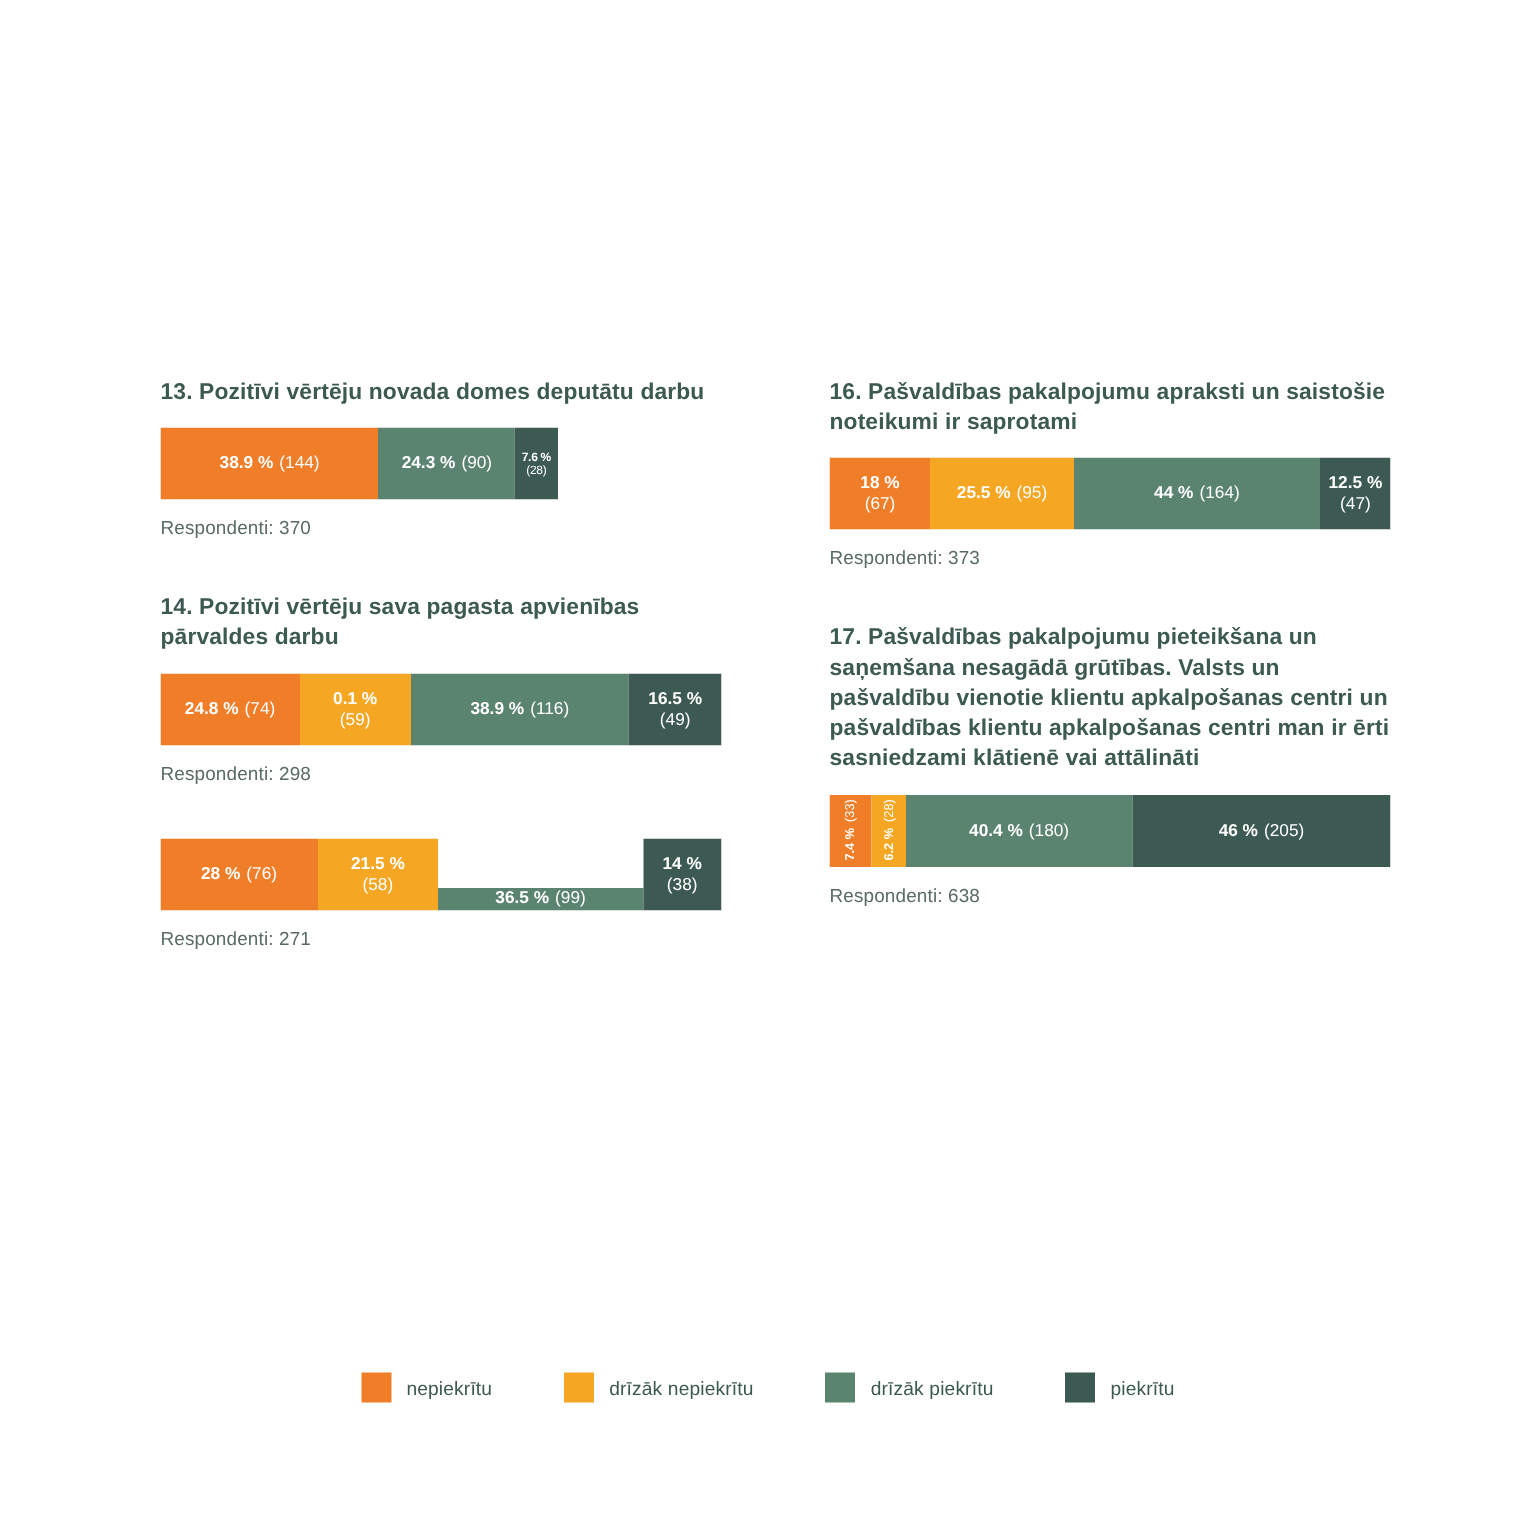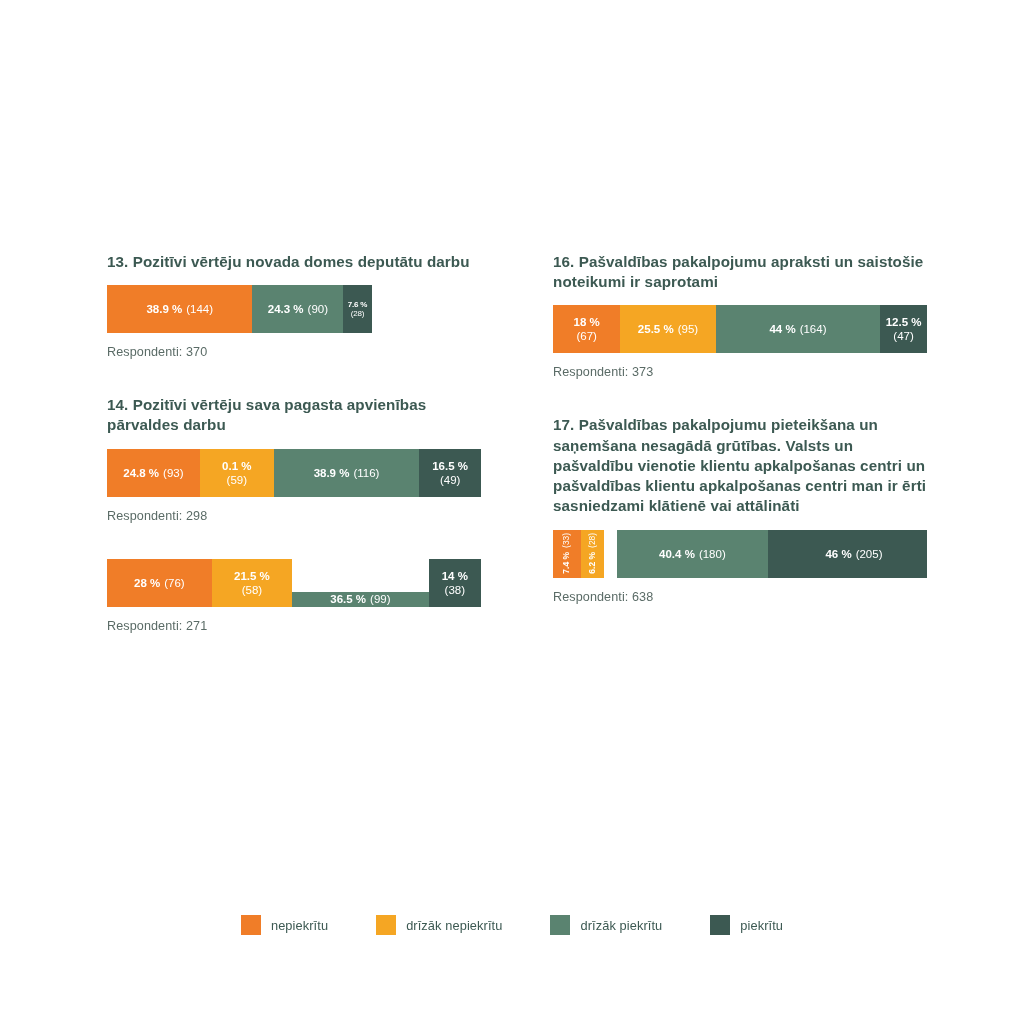--- a/index.html
+++ b/index.html
@@ -154,21 +154,21 @@
           </div>
         </div>
         <div class="respondents">Respondenti: 370</div>
       </div>
       <div class="qblock">
         <div class="q-title">14. Pozitīvi vērtēju sava pagasta apvienības pārvaldes darbu</div>
         <div class="bar">
           <div class="seg" style="flex: 0 0 24.8%; background: rgb(240, 125, 40);">
             <span class="pct">24.8 %</span>
             <span class="sp"></span>
-            <span class="cnt">(93)</span>
+            <span class="cnt">(74)</span>
           </div>
           <div class="seg stack" style="flex: 0 0 19.8%; background: rgb(245, 166, 35);">
             <span class="pct">0.1 %</span>
             <span class="cnt">(59)</span>
           </div>
           <div class="seg" style="flex: 0 0 38.9%; background: rgb(90, 131, 112);">
             <span class="pct">38.9 %</span>
             <span class="sp"></span>
             <span class="cnt">(116)</span>
           </div>
@@ -238,21 +238,21 @@
               <span class="cnt">(33)</span>
             </span>
           </div>
           <div class="seg rot" style="flex: 0 0 6.2%; background: rgb(245, 166, 35);">
             <span class="rotwrap">
               <span class="pct">6.2 %</span>
               <span class="sp">&nbsp;</span>
               <span class="cnt">(28)</span>
             </span>
           </div>
-          <div class="seg" style="flex: 0 0 40.4%; background: rgb(90, 131, 112); margin-left: 13px;">
+          <div class="seg" style="flex: 0 0 40.4%; background: rgb(90, 131, 112);">
             <span class="pct">40.4 %</span>
             <span class="sp"></span>
             <span class="cnt">(180)</span>
           </div>
           <div class="seg" style="flex: 0 0 46%; background: rgb(60, 89, 82);">
             <span class="pct">46 %</span>
             <span class="sp"></span>
             <span class="cnt">(205)</span>
           </div>
         </div>

